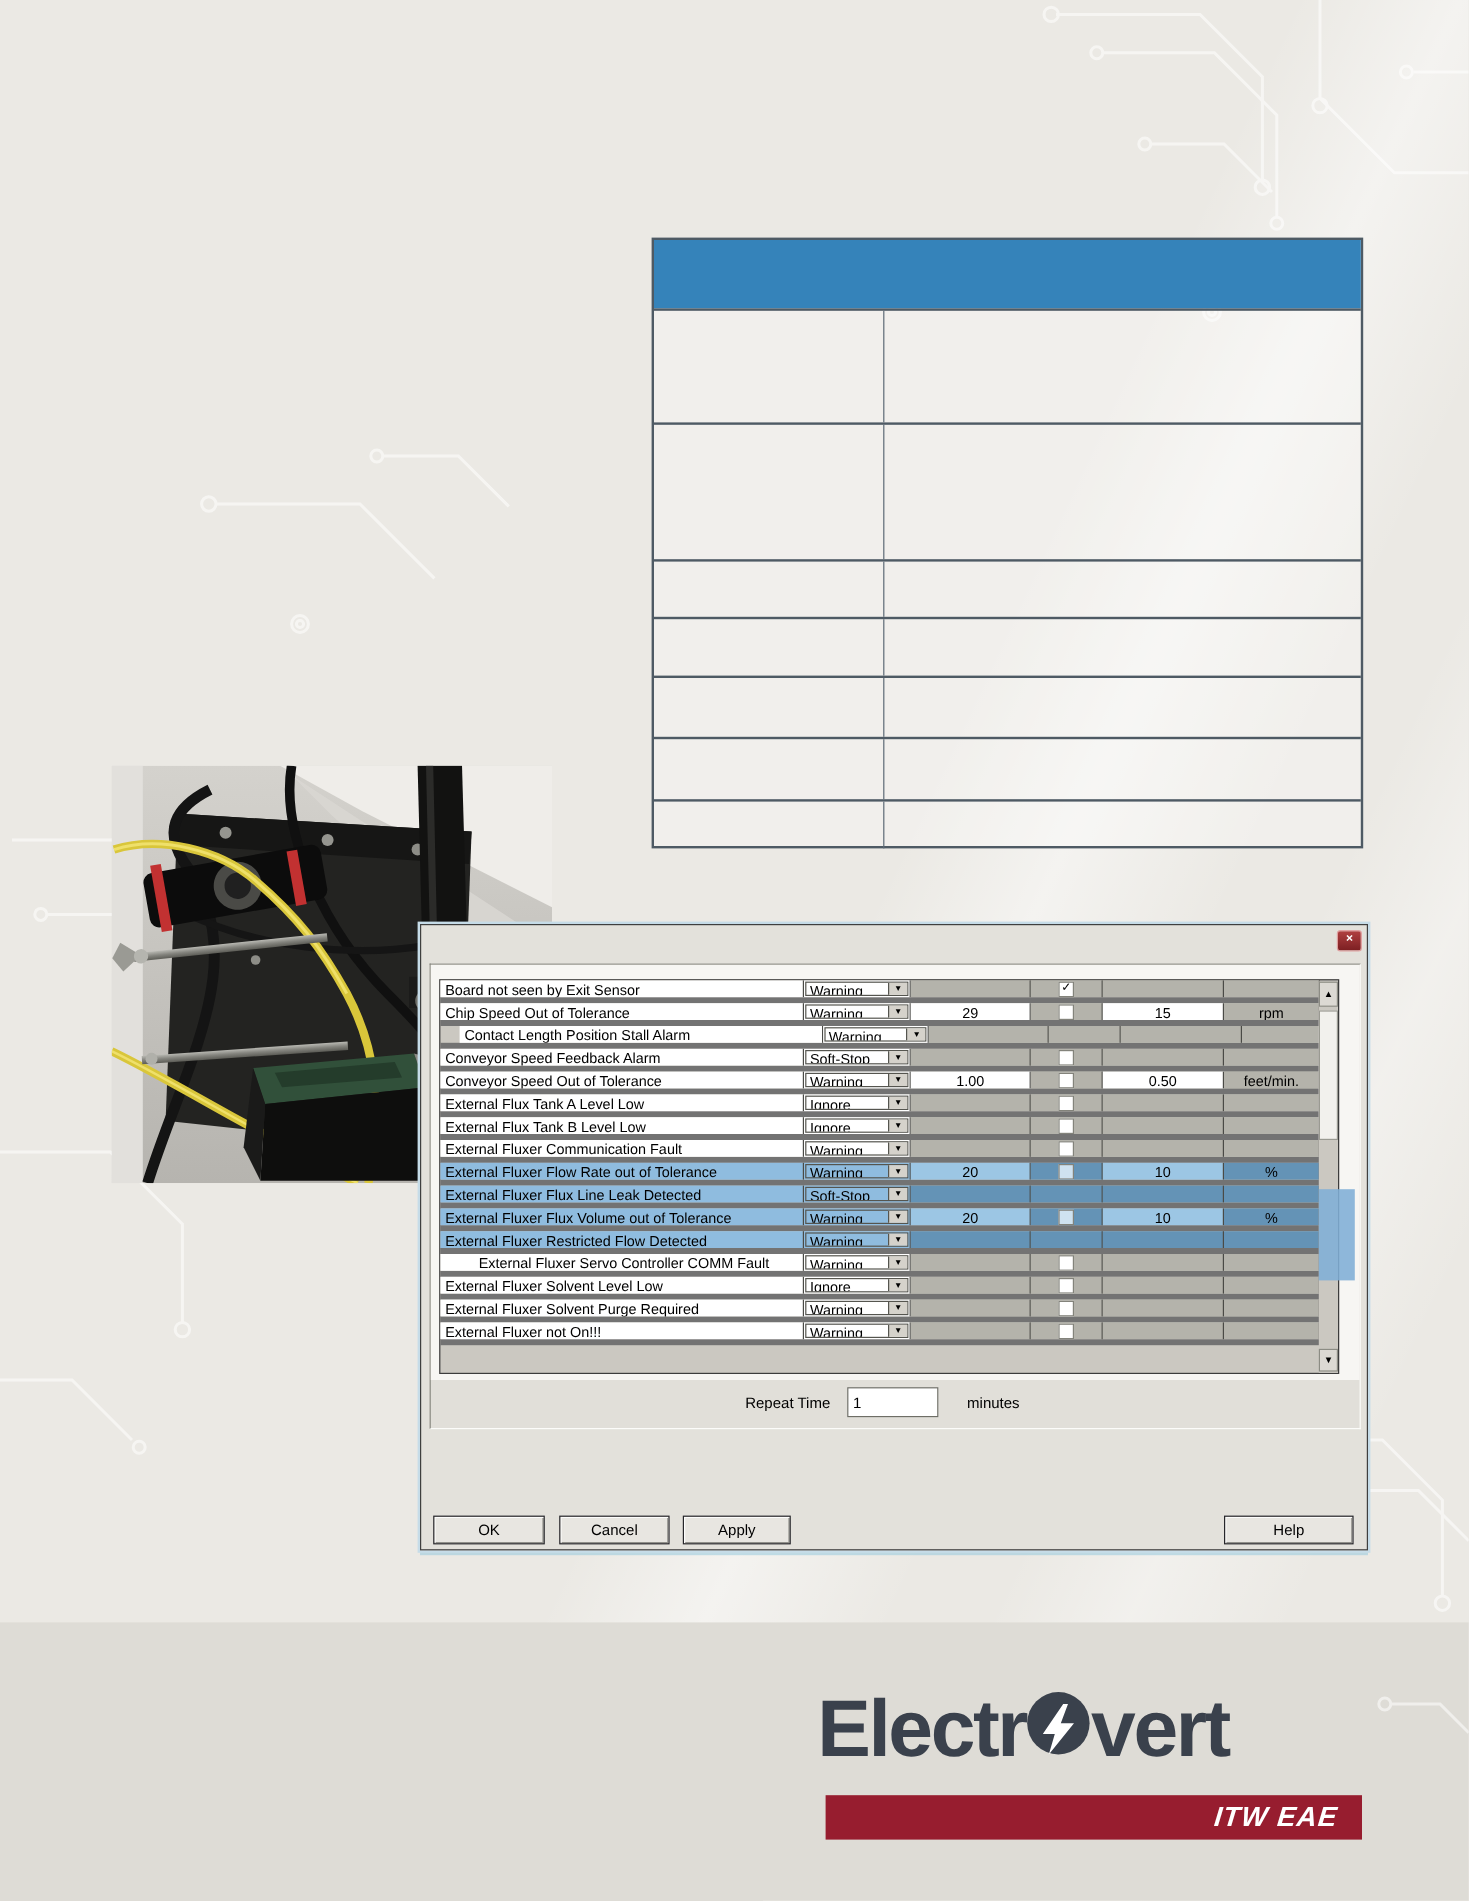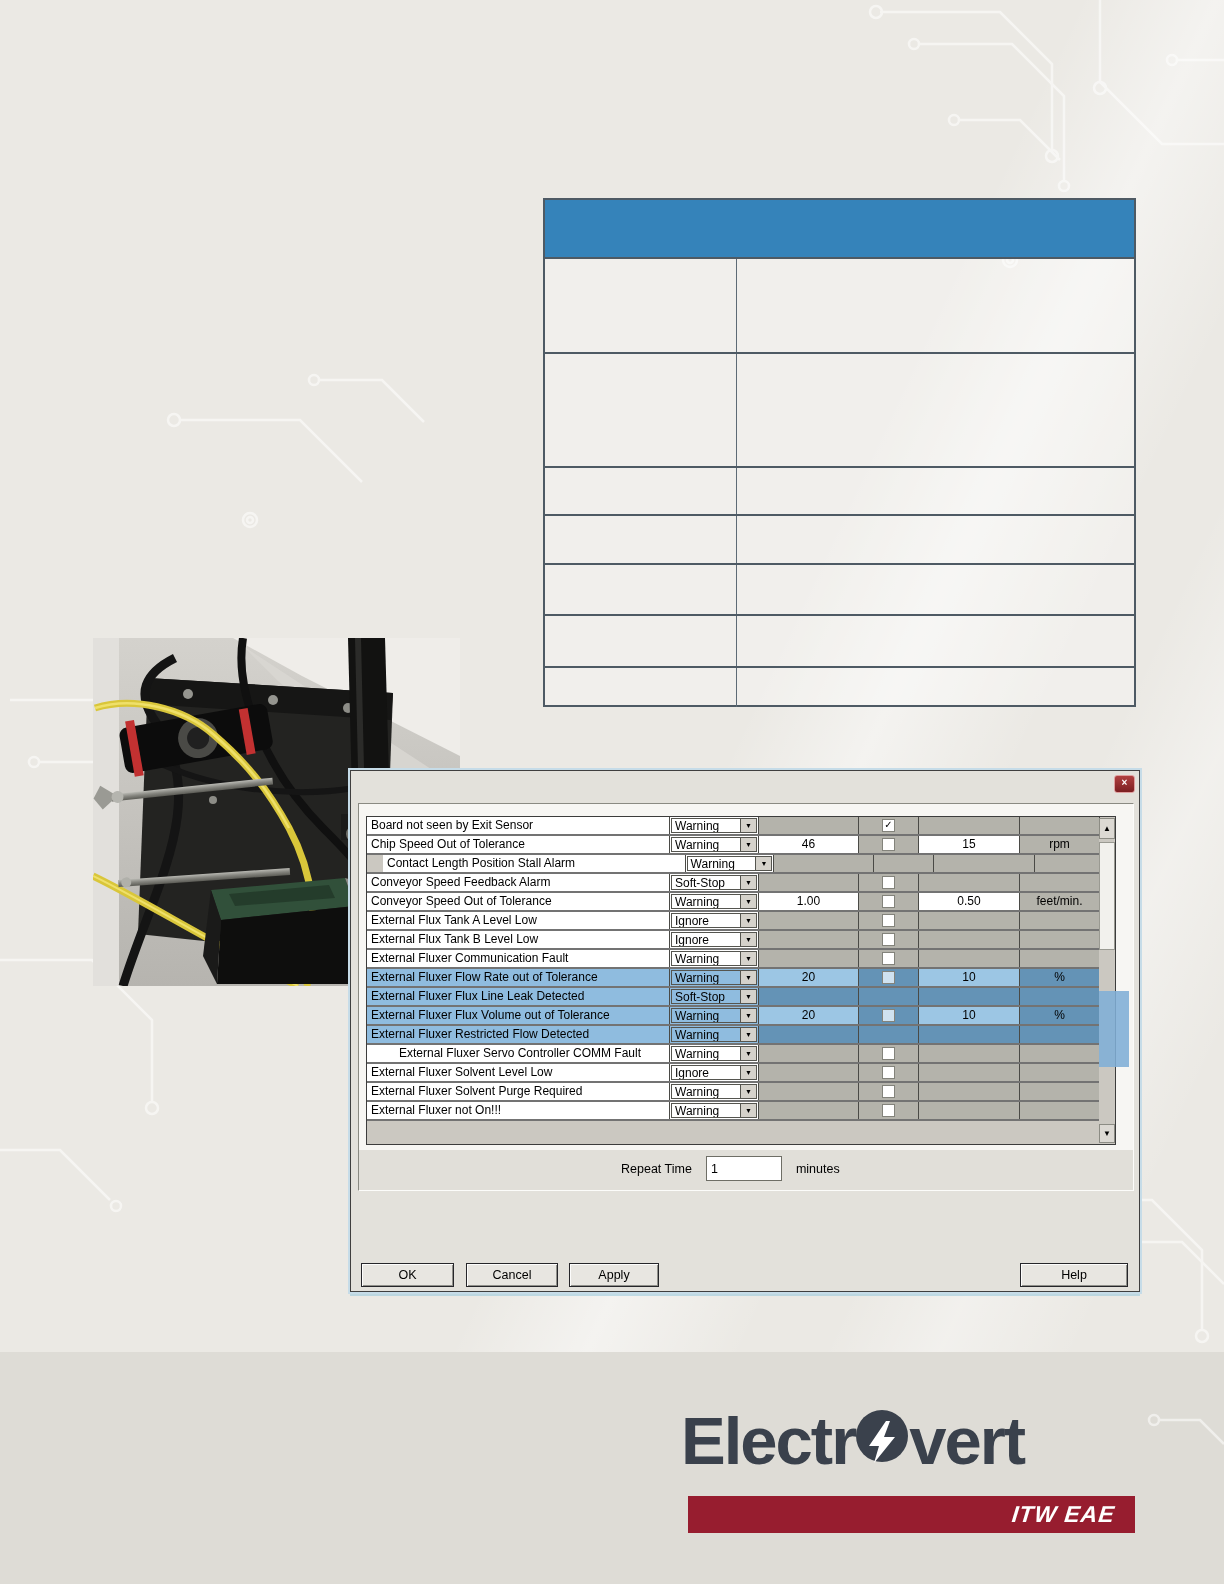--- a/index.html
+++ b/index.html
@@ -36,21 +36,21 @@
     color:#fff;font-size:10px;line-height:14px;text-align:center;font-weight:bold;cursor:default;}
   .panel{position:absolute;left:7px;top:32px;width:776px;height:388px;background:#e1dfd9;box-sizing:border-box;
     border-top:1px solid #8a8a82;border-left:1px solid #8a8a82;border-right:1px solid #fcfcfa;border-bottom:1px solid #fcfcfa;}
   .panel-white{position:absolute;left:0;top:0;width:100%;height:346px;background:#f7f6f3;}
   
   .atable{position:absolute;left:7px;top:12px;width:750px;height:329px;border:1px solid #3c3c3c;
     background:#cbc8c1;box-sizing:border-box;}
   .hrow{display:flex;height:23px;background:#dcd9d3;border-bottom:1px solid #3c3c3c;box-sizing:border-box;}
   .hc{box-sizing:border-box;border-right:1px solid #3c3c3c;text-align:center;line-height:21px;
     font-size:12.5px;font-weight:bold;overflow:hidden;white-space:nowrap;}
-  .trow{display:flex;height:19px;box-sizing:border-box;border-bottom:2px solid #737373;}
+  .trow{display:flex;height:19px;box-sizing:border-box;border-bottom:5px solid #737373;}
   .c{box-sizing:border-box;border-right:1px solid #4a4a46;font-size:12px;line-height:17px;
     overflow:hidden;white-space:nowrap;}
   .c.name{background:#fff;padding-left:4px;}
   .c.band{background:#b4b3ab;text-align:center;}
   .c.band.filled{background:#fff;}
   .c.units{background:#b4b3ab;text-align:center;}
   .c.rpt{background:#b4b3ab;display:flex;align-items:center;justify-content:center;}
   .c.act{background:#fff;padding:1px;}
   .combo{display:flex;width:100%;height:100%;border:1px solid #55554f;box-sizing:border-box;}
   .cbt{flex:1;padding-left:3px;background:inherit;font-size:12px;line-height:14px;overflow:hidden;}
@@ -68,21 +68,21 @@
     font-size:8px;text-align:center;color:#000;}
   .sb-up{top:0;height:21px;line-height:19px;}
   .sb-down{bottom:1px;height:19px;line-height:17px;}
   .sb-thumb{position:absolute;left:0;top:24px;width:100%;height:108px;background:#f2f1ed;border:1px solid #9a9a92;box-sizing:border-box;}
   .sel-strip{position:absolute;left:740px;top:187px;width:30px;height:76px;background:rgba(128,174,214,0.88);}
   
   .repeat-row{position:absolute;left:262px;top:352px;display:flex;align-items:center;font-size:12.5px;}
   .repeat-row .lbl{margin-right:14px;}
   .repeat-row input{width:68px;height:21px;border:1px solid #6e6e66;font-size:12.5px;padding-left:4px;
     font-family:"Liberation Sans",sans-serif;background:#fff;}
-  .repeat-row .sfx{margin-left:14px;}
+  .repeat-row .sfx{margin-left:24px;}
   
   .gbox{position:absolute;left:8px;top:438px;width:774px;height:46px;box-sizing:border-box;
     border:1px solid #a9a7a0;box-shadow:inset 1px 1px 0 #fff;}
   .gbox .glbl{position:absolute;left:10px;top:-8px;background:#e3e1db;padding:0 5px;font-size:12.5px;}
   
   .btn{position:absolute;top:492px;height:24px;background:#e8e6e1;border:1px solid #26262a;
     box-shadow:inset 1px 1px 0 #fdfdfc, inset -1px -1px 0 #90908a;font-size:12.5px;text-align:center;
     line-height:22px;box-sizing:border-box;cursor:default;}
   .btn.ok{left:10px;width:93px;}
   .btn.cancel{left:115px;width:92px;}
@@ -257,21 +257,21 @@
             <div class="c units" style="width: 80px;"></div>
           </div>
           <div class="trow">
             <div class="c name" style="width: 303px;">Chip Speed Out of Tolerance</div>
             <div class="c act" style="width: 89px;">
               <div class="combo">
                 <div class="cbt">Warning</div>
                 <div class="cbb">▼</div>
               </div>
             </div>
-            <div class="c band filled" style="width: 100px;">46</div>
+            <div class="c band filled" style="width: 100px;">29</div>
             <div class="c rpt" style="width: 60px;">
               <div class="chk"></div>
             </div>
             <div class="c band filled" style="width: 101px;">15</div>
             <div class="c units" style="width: 80px;">rpm</div>
           </div>
           <div class="trow">
             <div class="c name" style="width: 303px; margin-left: 16px;">Contact Length Position Stall Alarm</div>
             <div class="c act" style="width: 89px;">
               <div class="combo">

